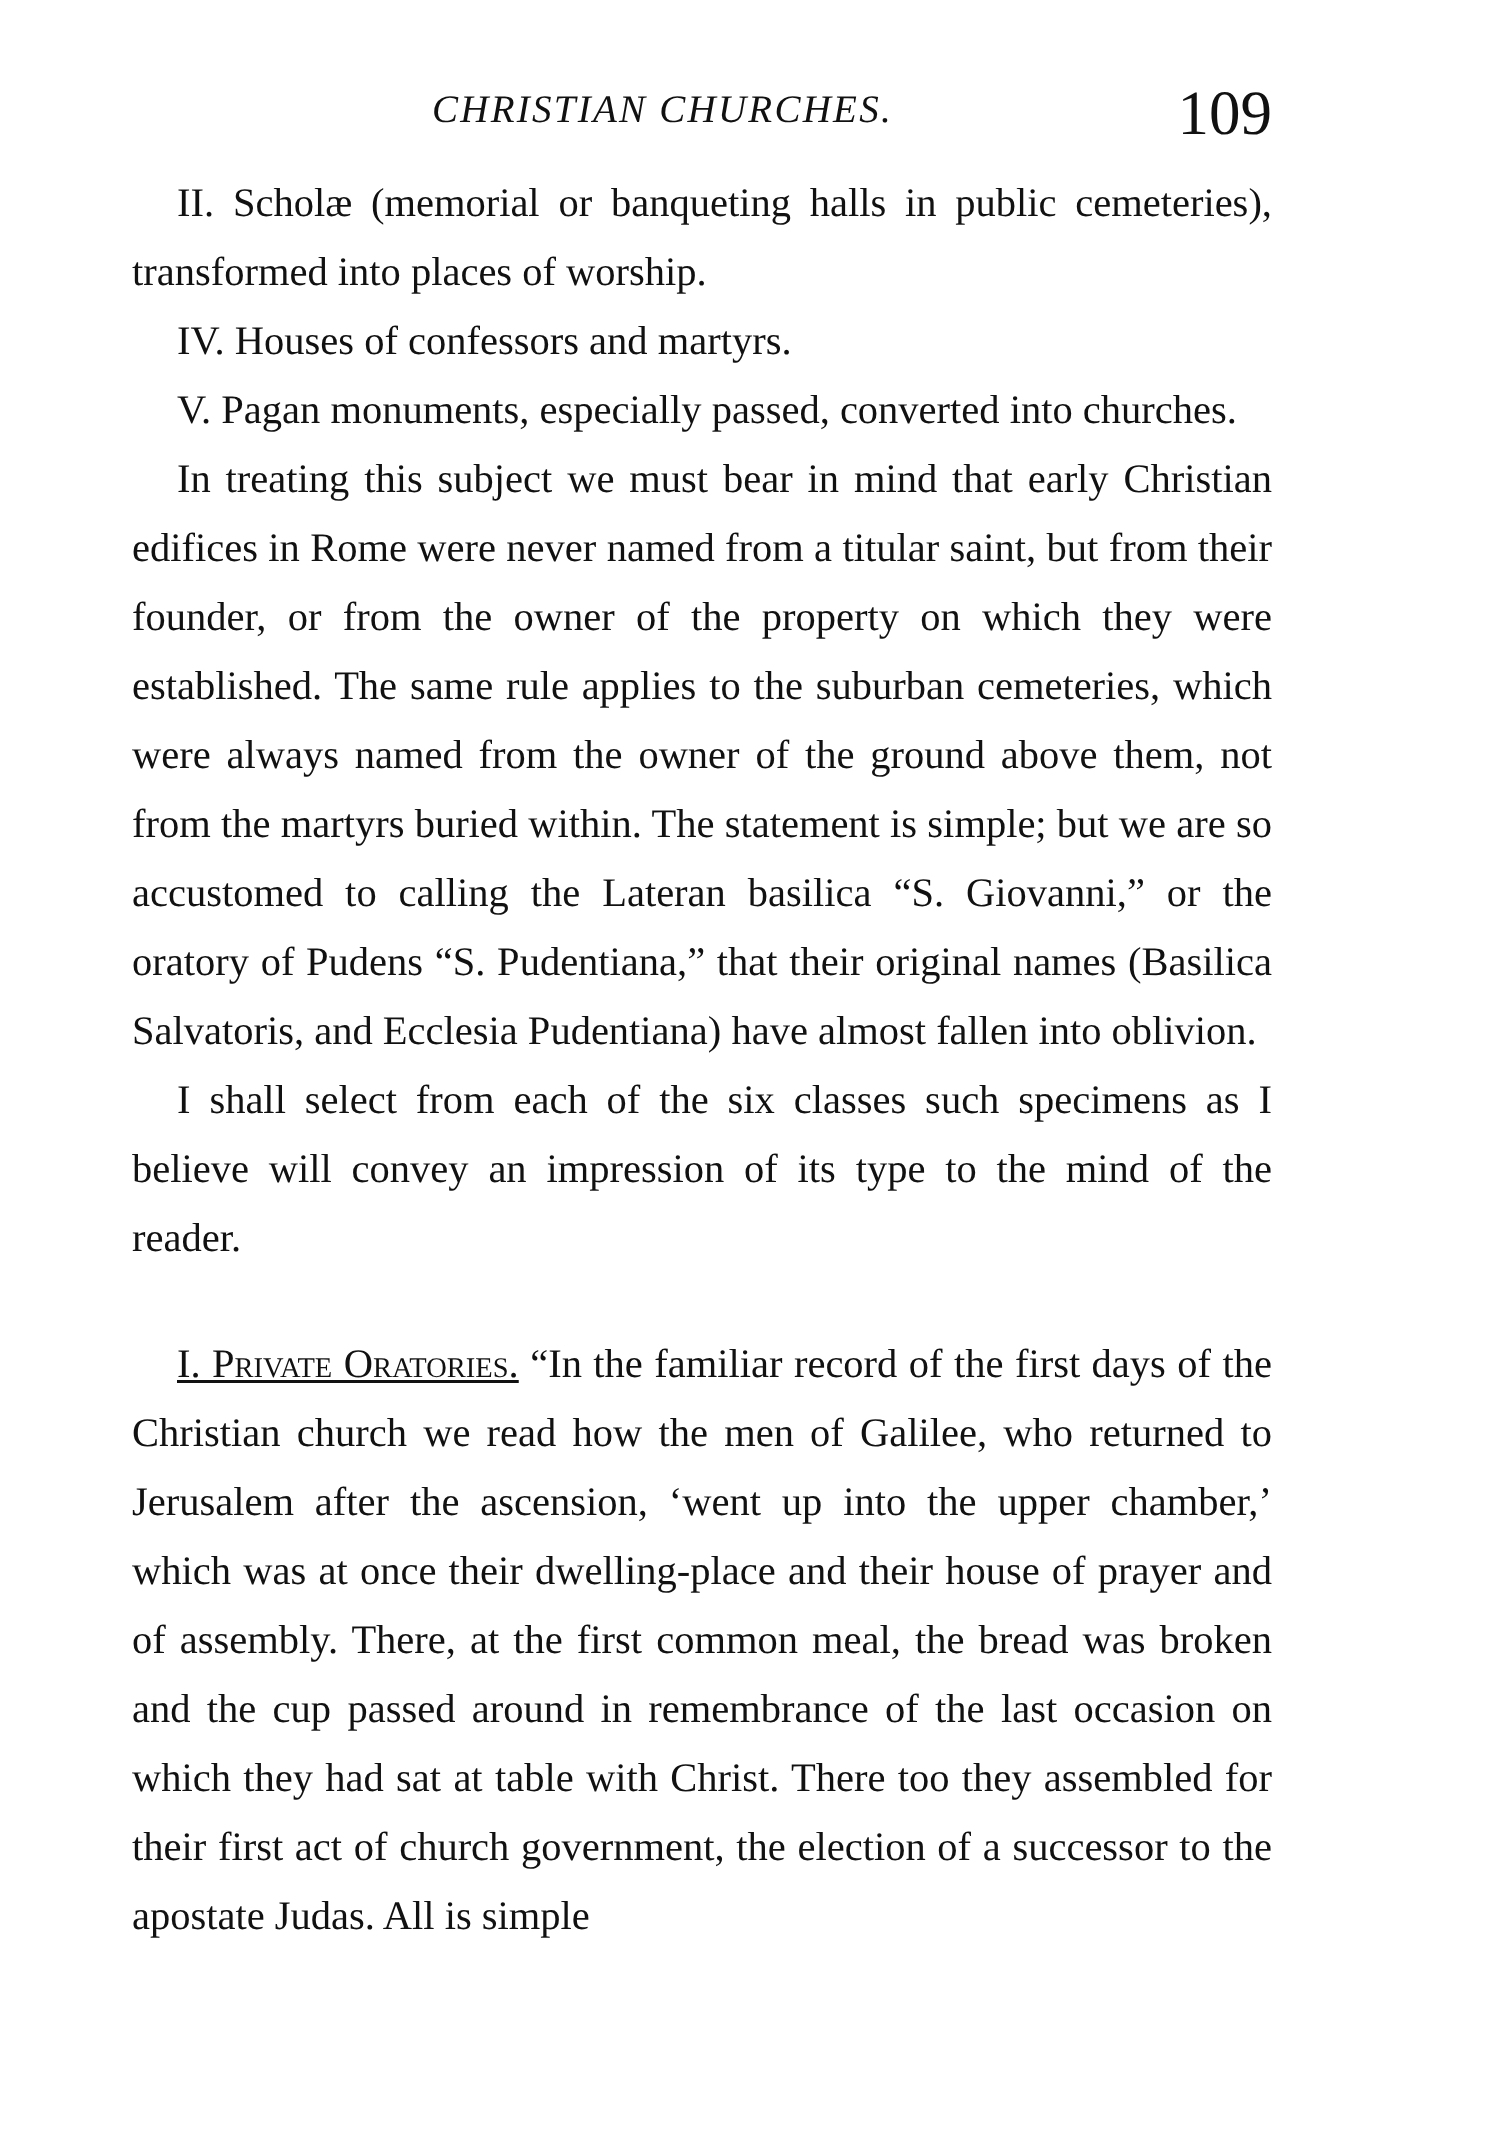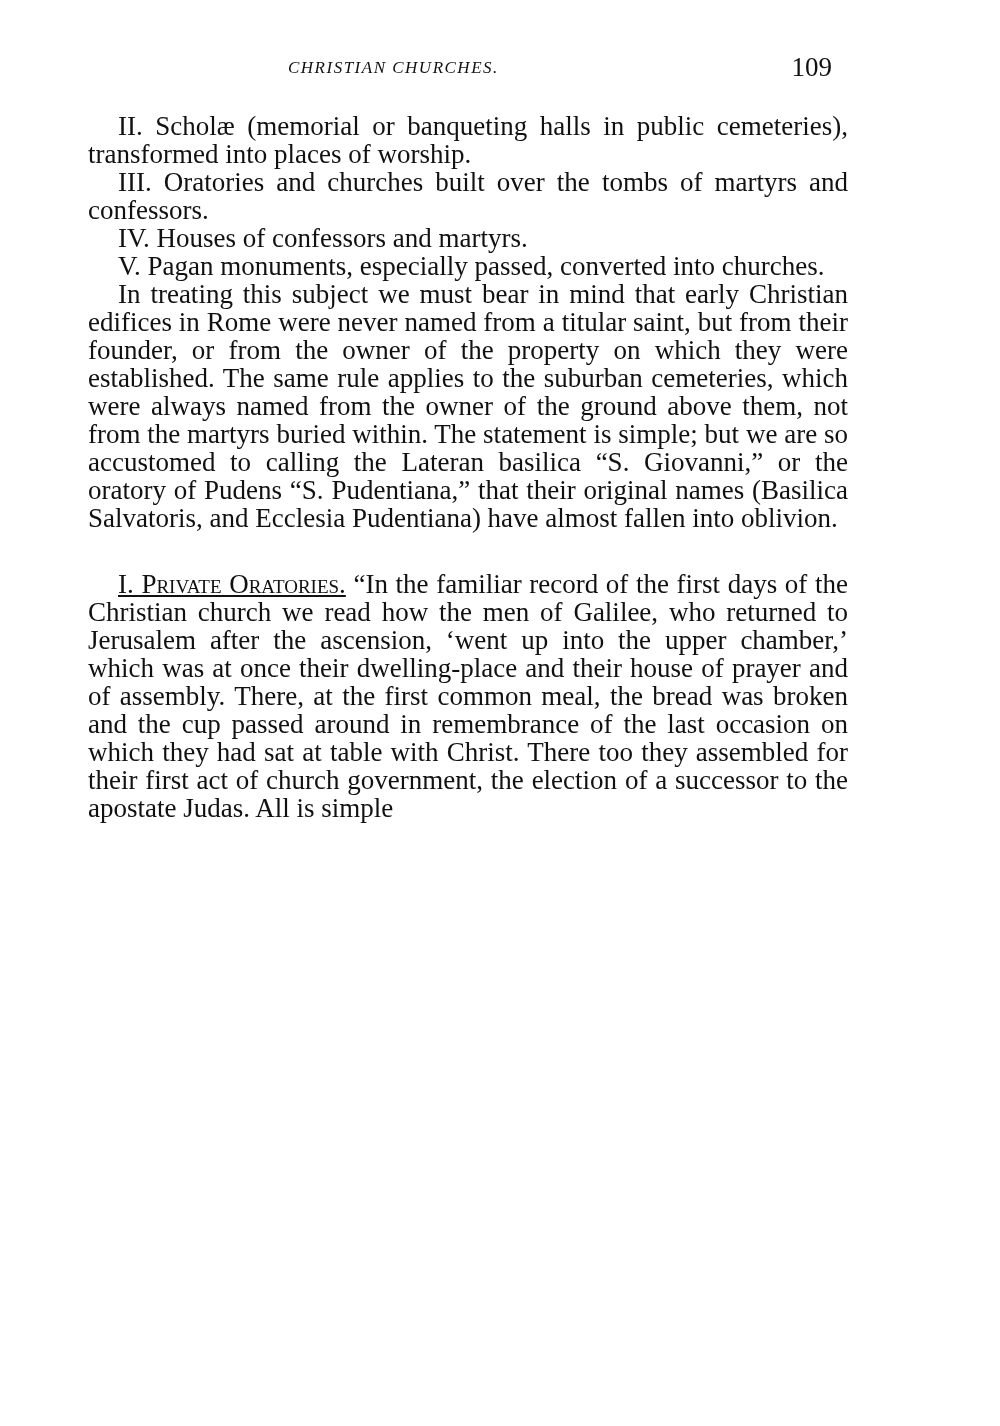--- a/index.html
+++ b/index.html
@@ -1,36 +1,36 @@
 <!DOCTYPE html>
 <html><head>
 <meta charset="utf-8">
 <style>
   html, body { margin: 0; padding: 0; background: #ffffff; }
   body { width: 1000px; height: 1426px; position: relative; overflow: hidden;
          font-family: "Liberation Serif", "DejaVu Serif", serif; color: #111; }
   .page { position: absolute; left: 88px; top: 0; width: 760px; }
   .running-head { position: absolute; top: 52px; left: 0; width: 760px; height: 40px; }
-  .running-title { position: absolute; left: 200px; top: 6px; font-style: italic; font-size: 17px; letter-spacing: 1.5px; }
-  .page-number { position: absolute; right: 16px; top: 0; font-size: 27px; }
-  .body-text { position: absolute; top: 112px; left: 0; width: 760px; font-size: 27px; line-height: 28px; text-align: justify; }
+  .running-title { position: absolute; left: 200px; top: 6px; font-style: italic; font-size: 26px; letter-spacing: 1.5px; }
+  .page-number { position: absolute; right: 0; top: 0; font-size: 42px; }
+  .body-text { position: absolute; top: 112px; left: 0; width: 760px; font-size: 27px; line-height: 46px; text-align: justify; }
   .body-text p { margin: 0; text-indent: 30px; }
   .body-text p.gap { margin-top: 38px; }
   .sc { font-variant: small-caps; text-decoration: underline; }
 </style>
 </head>
 <body>
 
 <div class="page">
   <div class="running-head">
     <span class="running-title">CHRISTIAN CHURCHES.</span>
     <span class="page-number">109</span>
   </div>
 
   <div class="body-text">
     <p>II. Scholæ (memorial or banqueting halls in public cemeteries), transformed into places of worship.</p>
-    <p>III. Oratories and churches built over the tombs of martyrs and confessors.</p>
     <p>IV. Houses of confessors and martyrs.</p>
     <p>V. Pagan monuments, especially passed, converted into churches.</p>
     <p>In treating this subject we must bear in mind that early Christian edifices in Rome were never named from a titular saint, but from their founder, or from the owner of the property on which they were established.  The same rule applies to the suburban cemeteries, which were always named from the owner of the ground above them, not from the martyrs buried within.  The statement is simple; but we are so accustomed to calling the Lateran basilica “S. Giovanni,” or the oratory of Pudens “S. Pudentiana,” that their original names (Basilica Salvatoris, and Ecclesia Pudentiana) have almost fallen into oblivion.</p>
+    <p>I shall select from each of the six classes such specimens as I believe will convey an impression of its type to the mind of the reader.</p>
     <p class="gap"><span class="sc">I. Private Oratories.</span><span> “In the familiar record of the first days of the Christian church we read how the men of Galilee, who returned to Jerusalem after the ascension, ‘went up into the upper chamber,’ which was at once their dwelling-place and their house of prayer and of assembly. There, at the first common meal, the bread was broken and the cup passed around in remembrance of the last occasion on which they had sat at table with Christ.  There too they assembled for their first act of church government, the election of a successor to the apostate Judas.  All is simple</span></p>
   </div>
 </div>
 
 </body></html>

